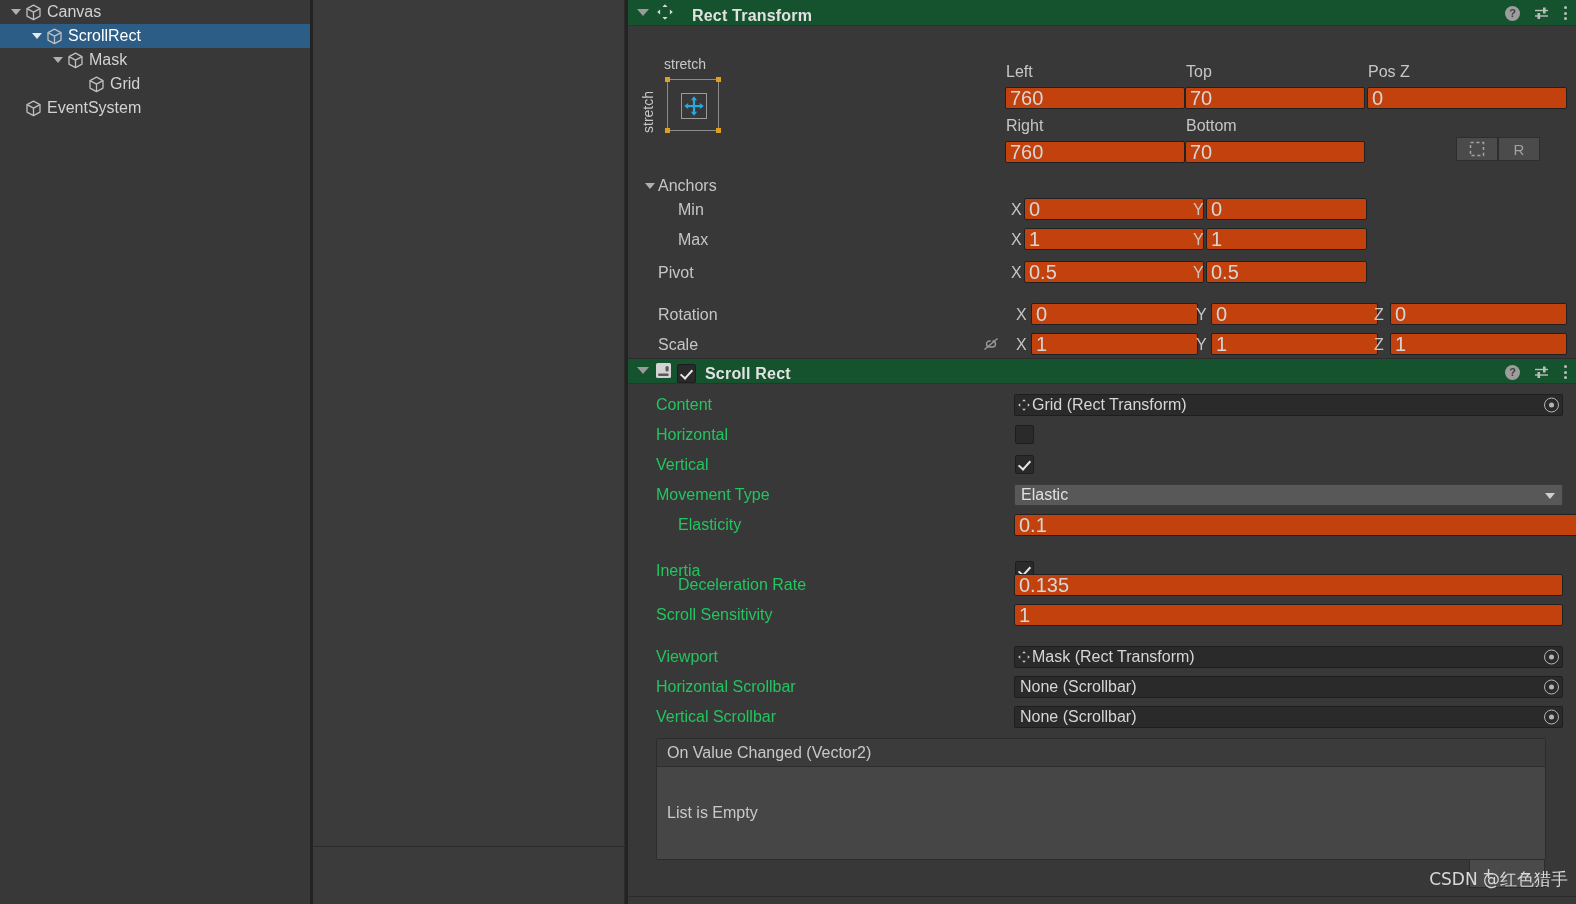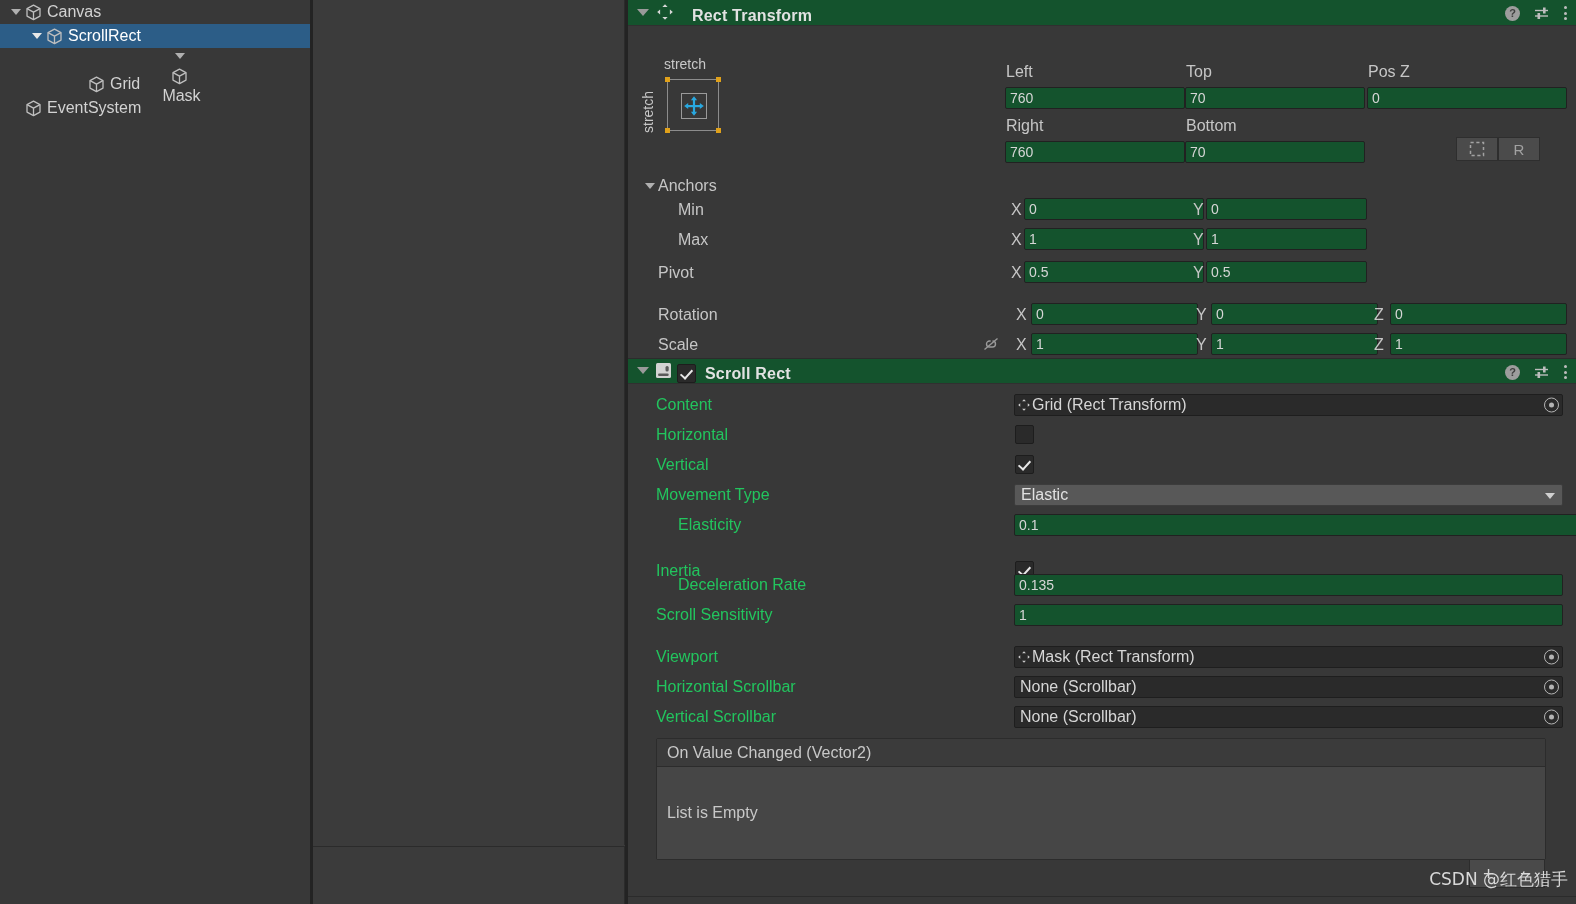--- a/index.html
+++ b/index.html
@@ -119,22 +119,22 @@
   .ap-dot {
     position: absolute; width: 5px; height: 5px; background: #e0a11a;
   }
   .ap-inner {
     position: absolute; left: 13px; top: 13px; width: 26px; height: 26px;
     border: 1px solid #9a9a9a;
   }
 
   .field-label { font-size: 16px; color: #c6c6c6; }
   .inp {
-    background: #14532d; border: 1px solid #212121; border-radius: 2px;
-    height: 22px; color: #d6d6d6; font-size: 14px;
+    background: #c2410c; border: 1px solid #212121; border-radius: 2px;
+    height: 22px; color: #d6d6d6; font-size: 20px;
     padding: 0 4px; line-height: 20px; display: flex; align-items: center;
     font-family: "Liberation Sans", sans-serif; overflow: hidden; white-space: nowrap;
   }
   .axis { font-size: 16px; color: #c6c6c6; width: 13px; flex: 0 0 13px; }
 
   .abs { position: absolute; }
 
   
   .ltrb-lbl { position: absolute; font-size: 16px; color: #c6c6c6; }
 
@@ -245,21 +245,21 @@
         <div class="h-row selected" style="padding-left: 29px;">
           <span class="tri"></span>
           <span class="cube">
             <svg width="17" height="17" viewBox="0 0 17 17">
               <path d="M8.5 1.2 L15 4.6 L15 12.1 L8.5 15.6 L2 12.1 L2 4.6 Z" fill="none" stroke="#bfbfbf" stroke-width="1.3" stroke-linejoin="round"></path>
               <path d="M2 4.6 L8.5 8.1 L15 4.6 M8.5 8.1 L8.5 15.6" fill="none" stroke="#bfbfbf" stroke-width="1.3" stroke-linejoin="round"></path>
             </svg>
           </span>
           <span class="h-label">ScrollRect</span>
         </div>
-        <div class="h-row" style="padding-left: 50px; flex-direction: column;">
+        <div class="h-row" style="padding-left: 50px;">
           <span class="tri"></span>
           <span class="cube">
             <svg width="17" height="17" viewBox="0 0 17 17">
               <path d="M8.5 1.2 L15 4.6 L15 12.1 L8.5 15.6 L2 12.1 L2 4.6 Z" fill="none" stroke="#bfbfbf" stroke-width="1.3" stroke-linejoin="round"></path>
               <path d="M2 4.6 L8.5 8.1 L15 4.6 M8.5 8.1 L8.5 15.6" fill="none" stroke="#bfbfbf" stroke-width="1.3" stroke-linejoin="round"></path>
             </svg>
           </span>
           <span class="h-label">Mask</span>
         </div>
         <div class="h-row" style="padding-left: 71px;">

